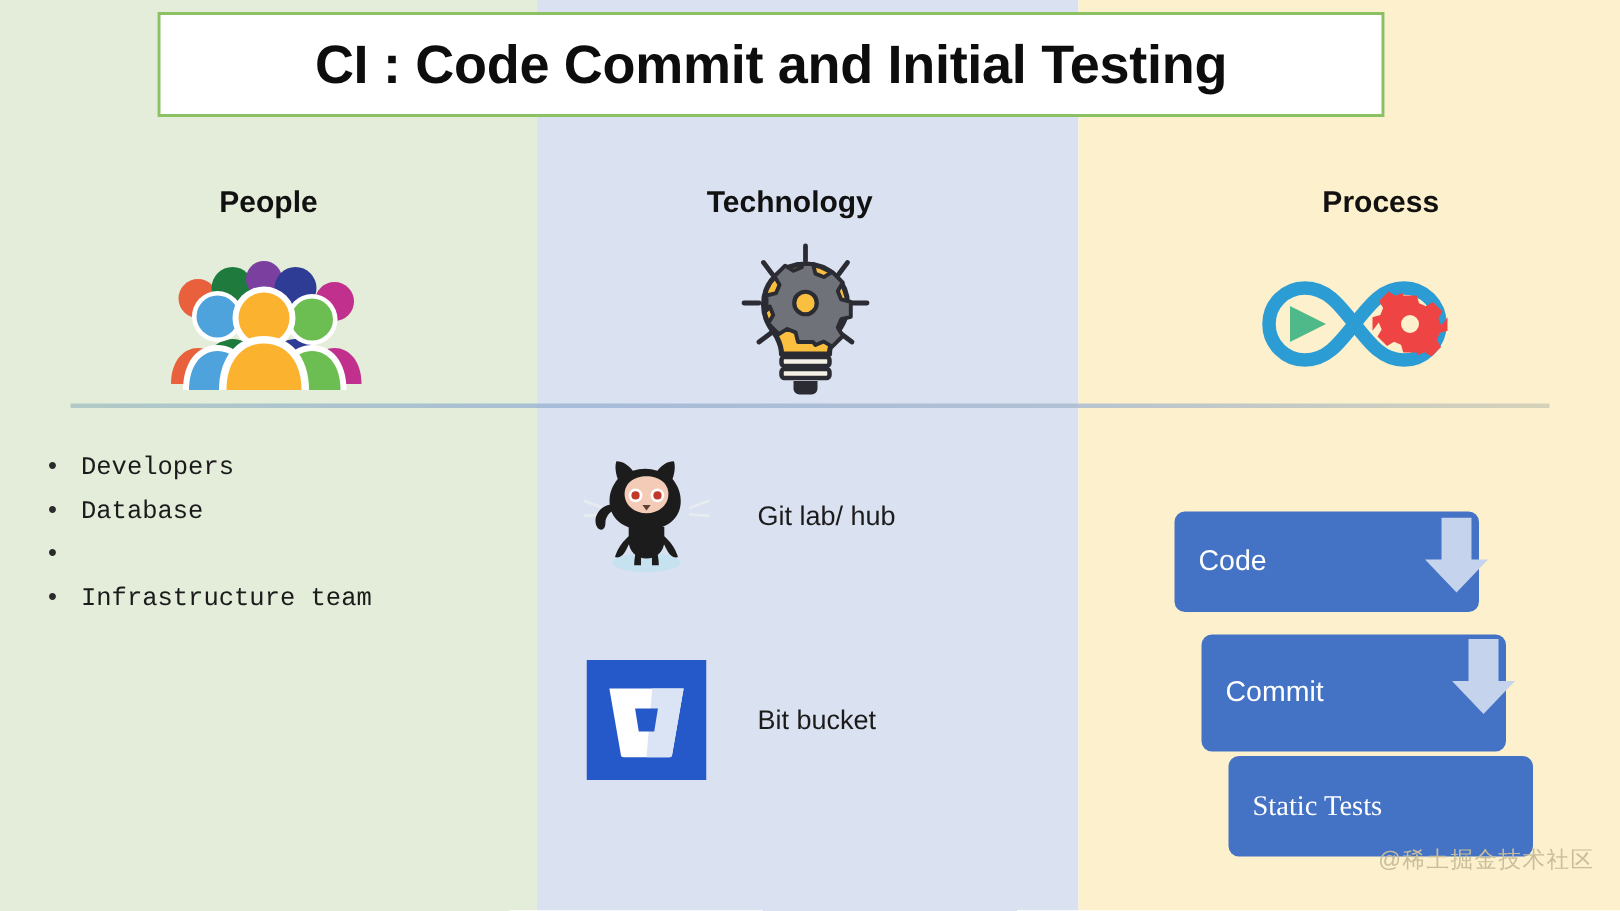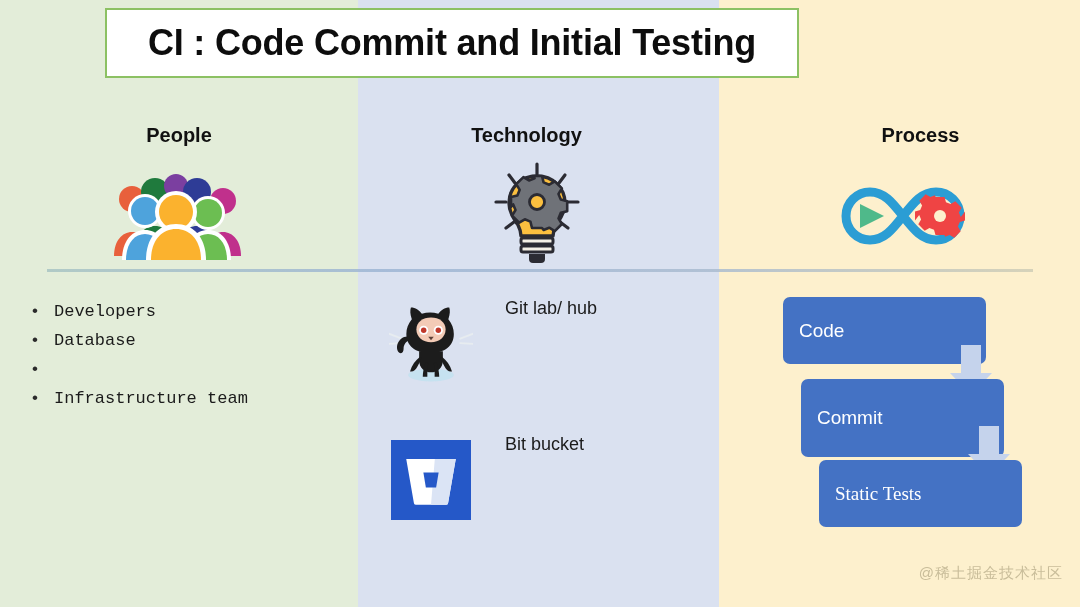--- a/index.html
+++ b/index.html
@@ -18,21 +18,21 @@
   
   .band { position: absolute; top: 0; height: 607px; }
   #band-people     { left: 0;     width: 358px; background: #e3edd9; }
   #band-technology { left: 358px; width: 361px; background: #dae1f0; }
   #band-process    { left: 719px; width: 361px; background: #fdf0cd; }
 
   
   #title-box {
     position: absolute;
     left: 105px; top: 8px;
-    width: 694px; height: 70px;
+    width: 818px; height: 70px;
     background: #ffffff;
     border: 2px solid #8cc163;
     display: flex; align-items: center; justify-content: center;
   }
   #title-text {
     font-size: 36px;
     font-weight: bold;
     color: #0d0d0d;
     letter-spacing: -0.2px;
     white-space: nowrap;
@@ -86,21 +86,21 @@
   }
   .bullet-label {
     font-size: 17px;
     color: #1b1b1b;
     line-height: 29px;
     white-space: nowrap;
     font-family: Liberation Mono, monospace;
   }
 
   
-  .tool-row { position: absolute; display: flex; }
+  .tool-row { position: absolute; display: flex; align-items: center; }
   #tool-row-0 { left: 385px; top: 298px; }
   #tool-row-1 { left: 385px; top: 434px; }
   .tool-icon-wrap {
     width: 92px; height: 92px;
     display: flex; align-items: center; justify-content: center;
     flex: none;
   }
   .tool-label {
     margin-left: 28px;
     font-size: 18px;
@@ -113,20 +113,21 @@
   .flow-box {
     position: absolute;
     background: #4472c4;
     border-radius: 7px;
     display: flex;
     align-items: center;
     color: #ffffff;
     font-size: 19px;
     padding-left: 16px;
     white-space: nowrap;
+    margin-top: 44px;
   }
   #flow-box-0 { left: 23px;  top: 12px;  width: 203px; height: 67px; }
   #flow-box-1 { left: 41px;  top: 94px;  width: 203px; height: 78px; }
   #flow-box-2 { left: 59px;  top: 175px; width: 203px; height: 67px; font-family: Liberation Serif, serif; }
 
   .flow-arrow { position: absolute; width: 46px; height: 52px; }
   #flow-arrow-0 { left: 188px; top: 60px; }
   #flow-arrow-1 { left: 206px; top: 141px; }
 
   

